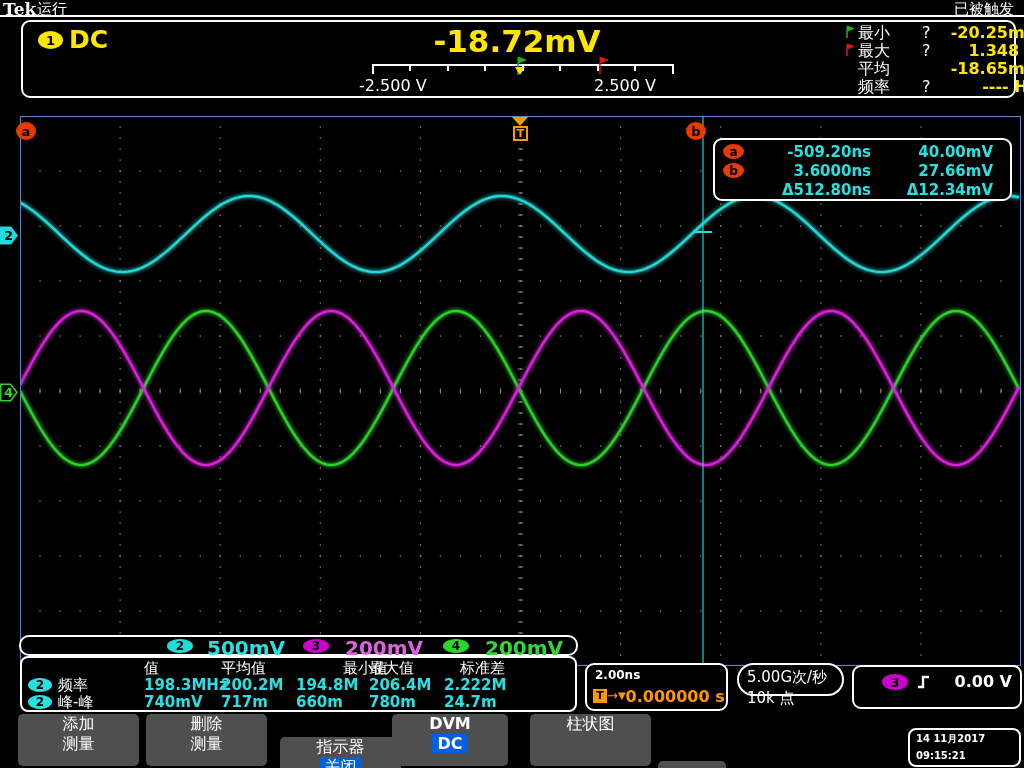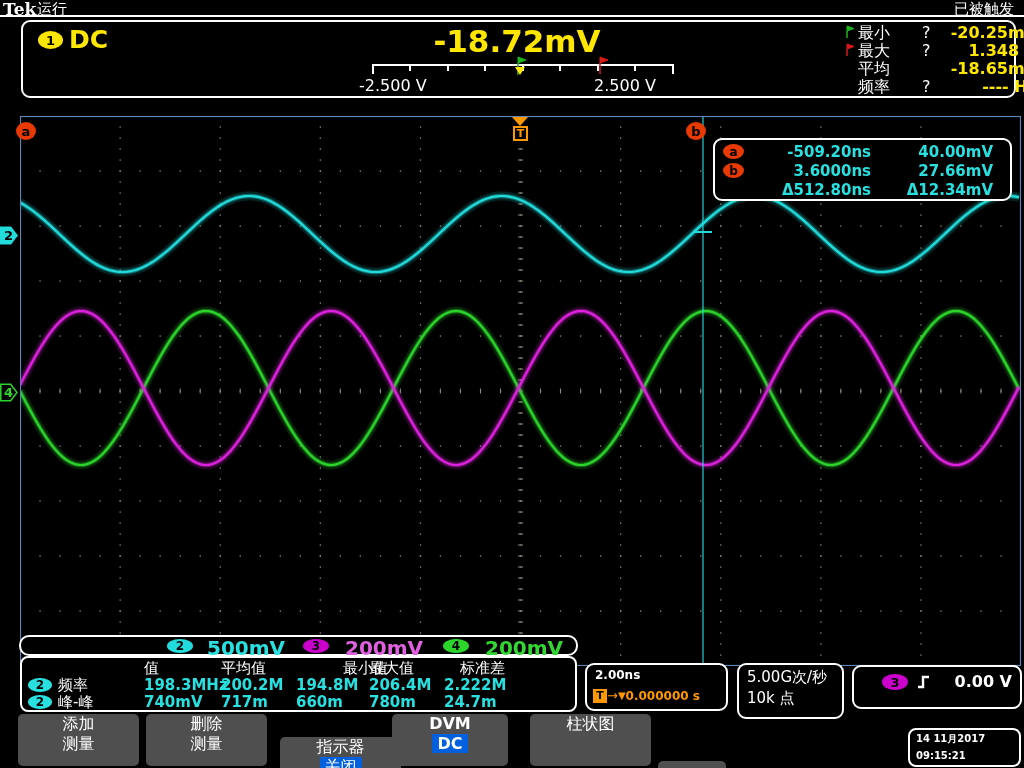--- a/index.html
+++ b/index.html
@@ -63,22 +63,22 @@
   .tname { position:absolute; font-size:15px; color:#fff; }
   .tval { position:absolute; font-size:15px; font-weight:bold; color:#29e0e0; }
   .tbadge { width:24px; height:14px; background:#29e0e0; font-size:12px; }
   
   #hbox { left:585px; top:663px; width:143px; height:48px; }
   #hbox .l1 { position:absolute; left:8px; top:3px; font-size:12px; font-weight:bold; }
   #hbox .l2 { position:absolute; left:6px; top:24px; height:16px; }
   #hbox .tsq { display:inline-block; width:14px; height:14px; background:#ff9800; color:#000;
     font-size:11px; font-weight:bold; text-align:center; line-height:14px; vertical-align:top; }
   #hbox .harr { font-size:13px; vertical-align:top; line-height:14px; }
-  #hbox .hpos { font-size:12px; font-weight:bold; vertical-align:top; line-height:15px; }
-  #acqbox { left:737px; top:663px; width:107px; height:56px; }
+  #hbox .hpos { font-size:16px; font-weight:bold; vertical-align:top; line-height:15px; }
+  #acqbox { left:737px; top:663px; width:107px; height:33px;border-radius:18px; }
   #acqbox div { position:absolute; left:8px; font-size:15px; }
   #trigbox { left:852px; top:665px; width:170px; height:44px; }
   #trig-badge { left:28px; top:7px; width:26px; height:16px; background:#cc00cc; font-size:13px; }
   #trig-level { left:88px; top:5px; width:70px; font-size:16px; font-weight:bold; text-align:right; }
   #trig-slope { left:62px; top:6px; }
   
   #date-box { left:908px; top:728px; width:113px; height:39px; border-radius:8px; }
   #date-box div { position:absolute; left:6px; font-size:10px; font-weight:bold; white-space:nowrap; }
   
   .menu-btn { position:absolute; top:714px; height:52px; background:#4f4f4f;

